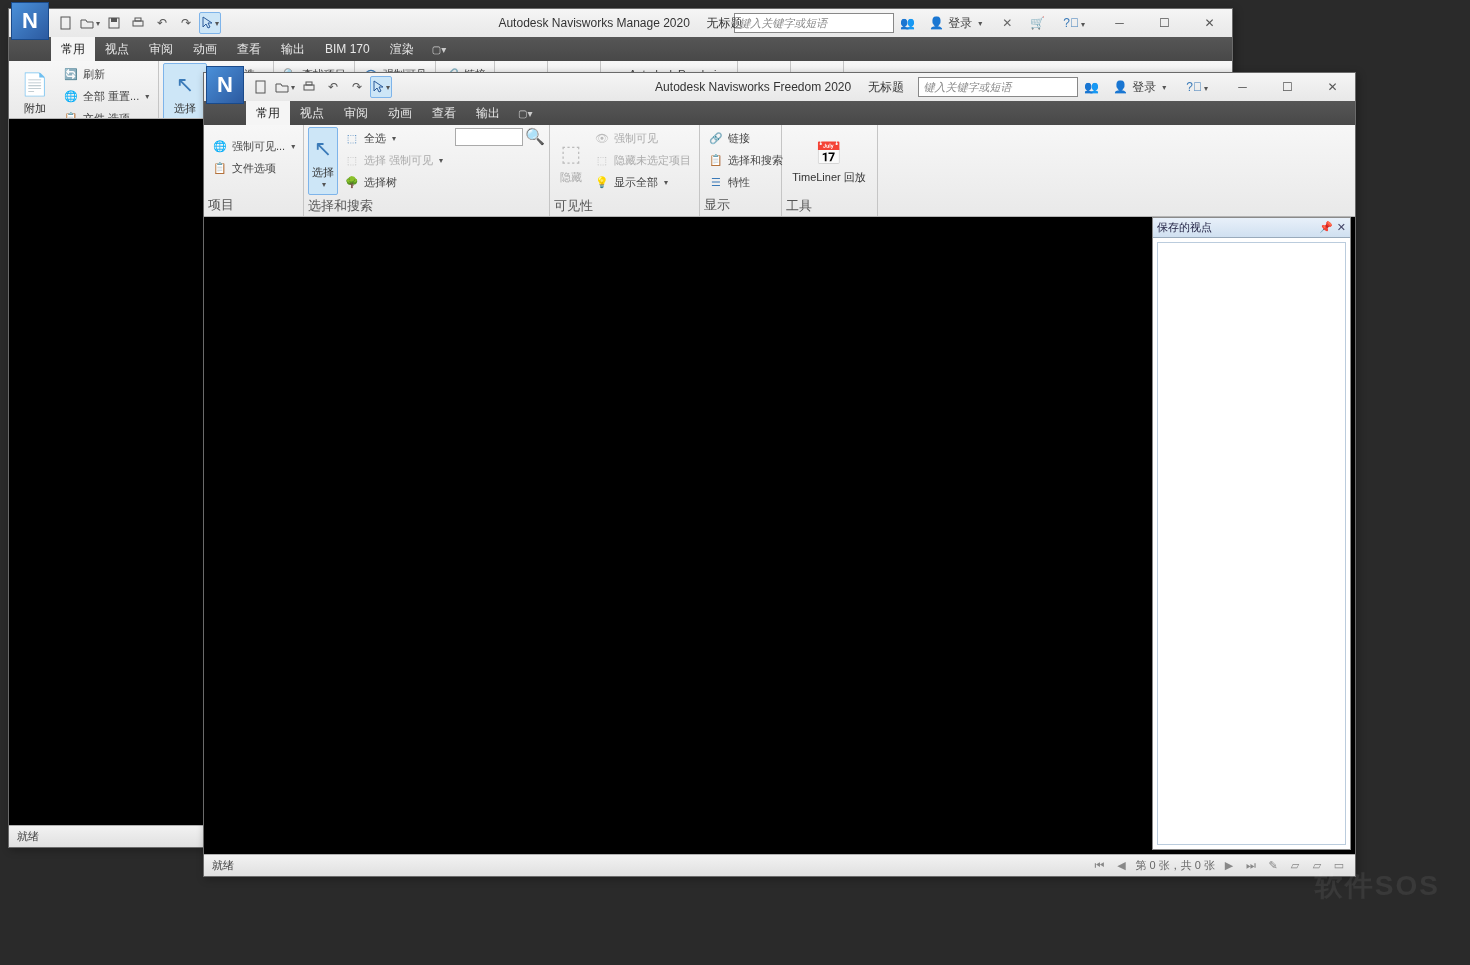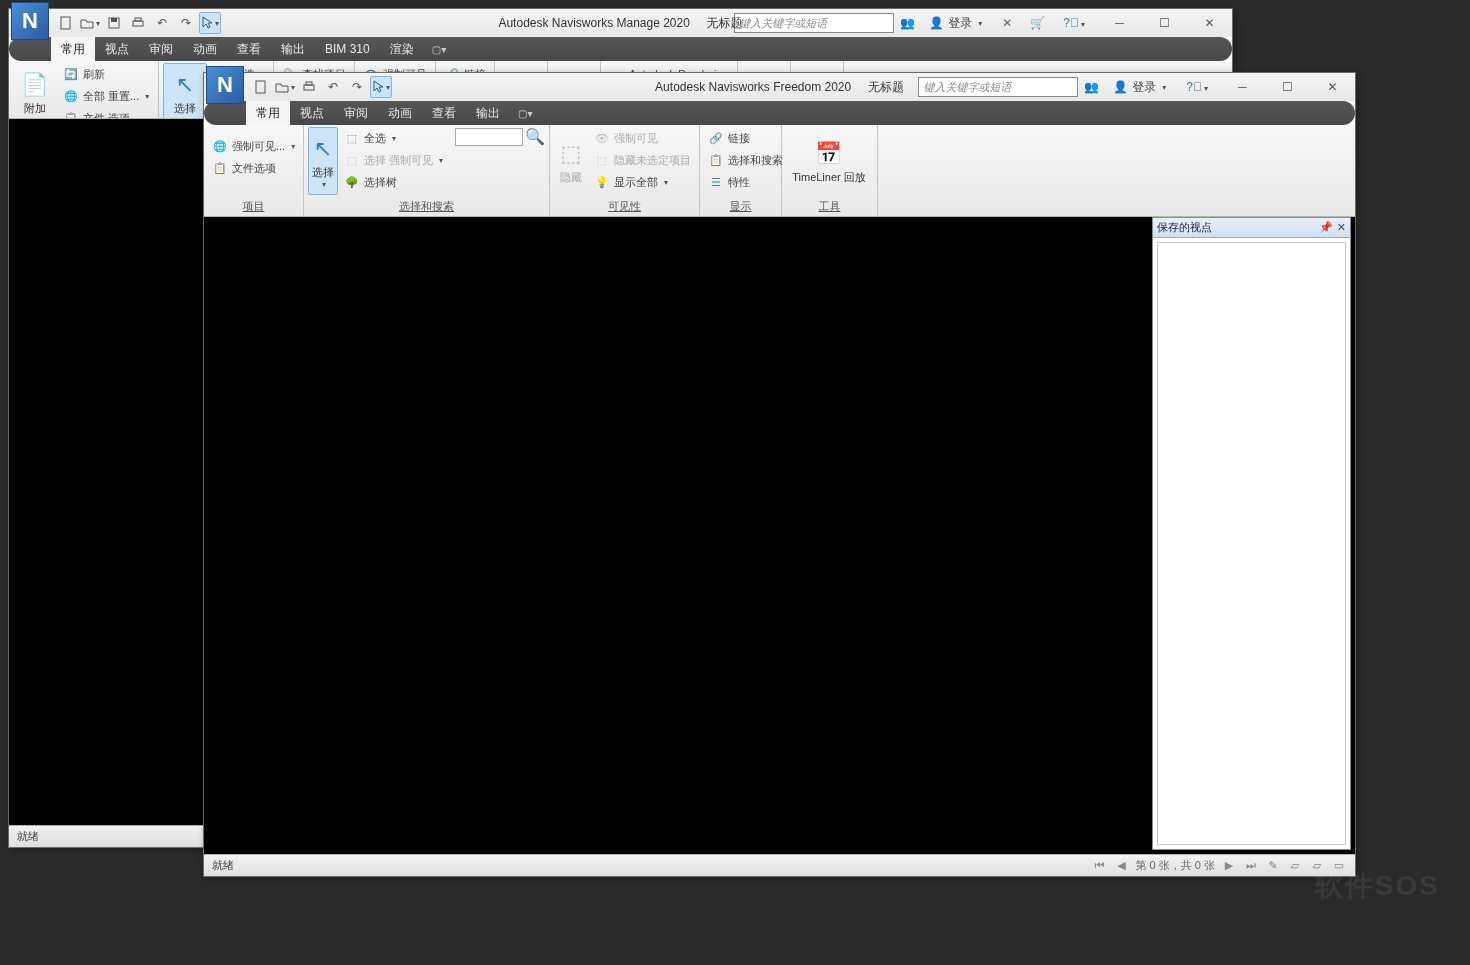--- a/index.html
+++ b/index.html
@@ -14,30 +14,30 @@
 .qat { display: flex; align-items: center; gap: 2px; margin-left: 4px; }
 .qat-btn { width: 22px; height: 22px; display: flex; align-items: center; justify-content: center; color: #555; border: 1px solid transparent; border-radius: 2px; cursor: pointer; }
 .qat-sel { background: #cde6f7; border: 1px solid #7eb4ea; }
 .title-text { position: absolute; left: 50%; transform: translateX(-50%); white-space: nowrap; }
 .title-right { margin-left: auto; display: flex; align-items: center; gap: 6px; padding-right: 0; }
 .search-box { width: 160px; height: 20px; background: #fff; border: 1px solid #888; font-size: 11px; font-style: italic; color: #888; padding: 0 4px; display: flex; align-items: center; }
 .login-area { display: flex; align-items: center; gap: 4px; font-size: 12px; color: #444; padding: 0 8px; }
 .win-btns { display: flex; }
 .win-btn { width: 45px; height: 24px; display: flex; align-items: center; justify-content: center; color: #555; cursor: pointer; }
 
-.menubar { height: 24px; background: linear-gradient(#565656,#484848); display: flex; align-items: stretch; font-size: 12px; border-radius: 12px; }
+.menubar { height: 24px; background: linear-gradient(#565656,#484848); display: flex; align-items: stretch; font-size: 12px; }
 .menu-spacer { width: 42px; }
 .menu-item { padding: 0 10px; display: flex; align-items: center; color: #e8e8e8; cursor: pointer; }
 .menu-item.active { background: #f5f5f5; color: #222; }
 .menu-extra { margin-left: 8px; display: flex; align-items: center; color: #ccc; gap: 6px; font-size: 10px; }
 
 .ribbon { background: linear-gradient(#f7f7f7,#e9e9e9); border-bottom: 1px solid #b5b5b5; display: flex; height: 92px; }
 .ribbon-panel { border-right: 1px solid #c5c5c5; display: flex; flex-direction: column; padding: 2px 4px 0; }
 .ribbon-panel-body { flex: 1; display: flex; align-items: flex-start; gap: 2px; }
-.ribbon-panel-title { text-align: center; font-size: 11px; color: #555; padding: 2px 0; text-decoration: underline; }
+.ribbon-panel-title { text-align: left; font-size: 13px; color: #555; padding: 2px 0; }
 .rbtn-big { display: flex; flex-direction: column; align-items: center; justify-content: center; width: 44px; height: 68px; font-size: 11px; color: #333; border: 1px solid transparent; border-radius: 2px; cursor: pointer; }
 .rbtn-big.sel { background: #cde6f7; border: 1px solid #7eb4ea; }
 .rbtn-big .ico { height: 32px; display: flex; align-items: center; justify-content: center; font-size: 22px; color: #3a7ab8; }
 .rbtn-small { display: flex; align-items: center; gap: 4px; height: 22px; font-size: 11px; color: #444; padding: 0 4px; cursor: pointer; white-space: nowrap; }
 .rbtn-small.disabled { color: #aaa; }
 .rbtn-small .ico { width: 16px; text-align: center; color: #3a7ab8; }
 .rbtn-small.disabled .ico { color: #bbb; }
 .rbtn-col { display: flex; flex-direction: column; gap: 0; }
 .search-field { width: 68px; height: 18px; border: 1px solid #aaa; background: #fff; margin-left: 2px; }
 .dd { font-size: 8px; color: #555; margin-left: 2px; }
@@ -126,21 +126,21 @@
   </div>
 
   <div class="menubar">
     <div class="menu-spacer"></div>
     <div class="menu-item active">常用</div>
     <div class="menu-item">视点</div>
     <div class="menu-item">审阅</div>
     <div class="menu-item">动画</div>
     <div class="menu-item">查看</div>
     <div class="menu-item">输出</div>
-    <div class="menu-item">BIM 310</div>
+    <div class="menu-item">BIM 170</div>
     <div class="menu-item">渲染</div>
     <div class="menu-extra">▢▾</div>
   </div>
 
   <div class="ribbon" style="height:58px;overflow:hidden">
     <div class="ribbon-panel" style="width:150px">
       <div class="ribbon-panel-body">
         <div class="rbtn-big">
             <div class="ico">📄</div>
             <span>附加</span>

